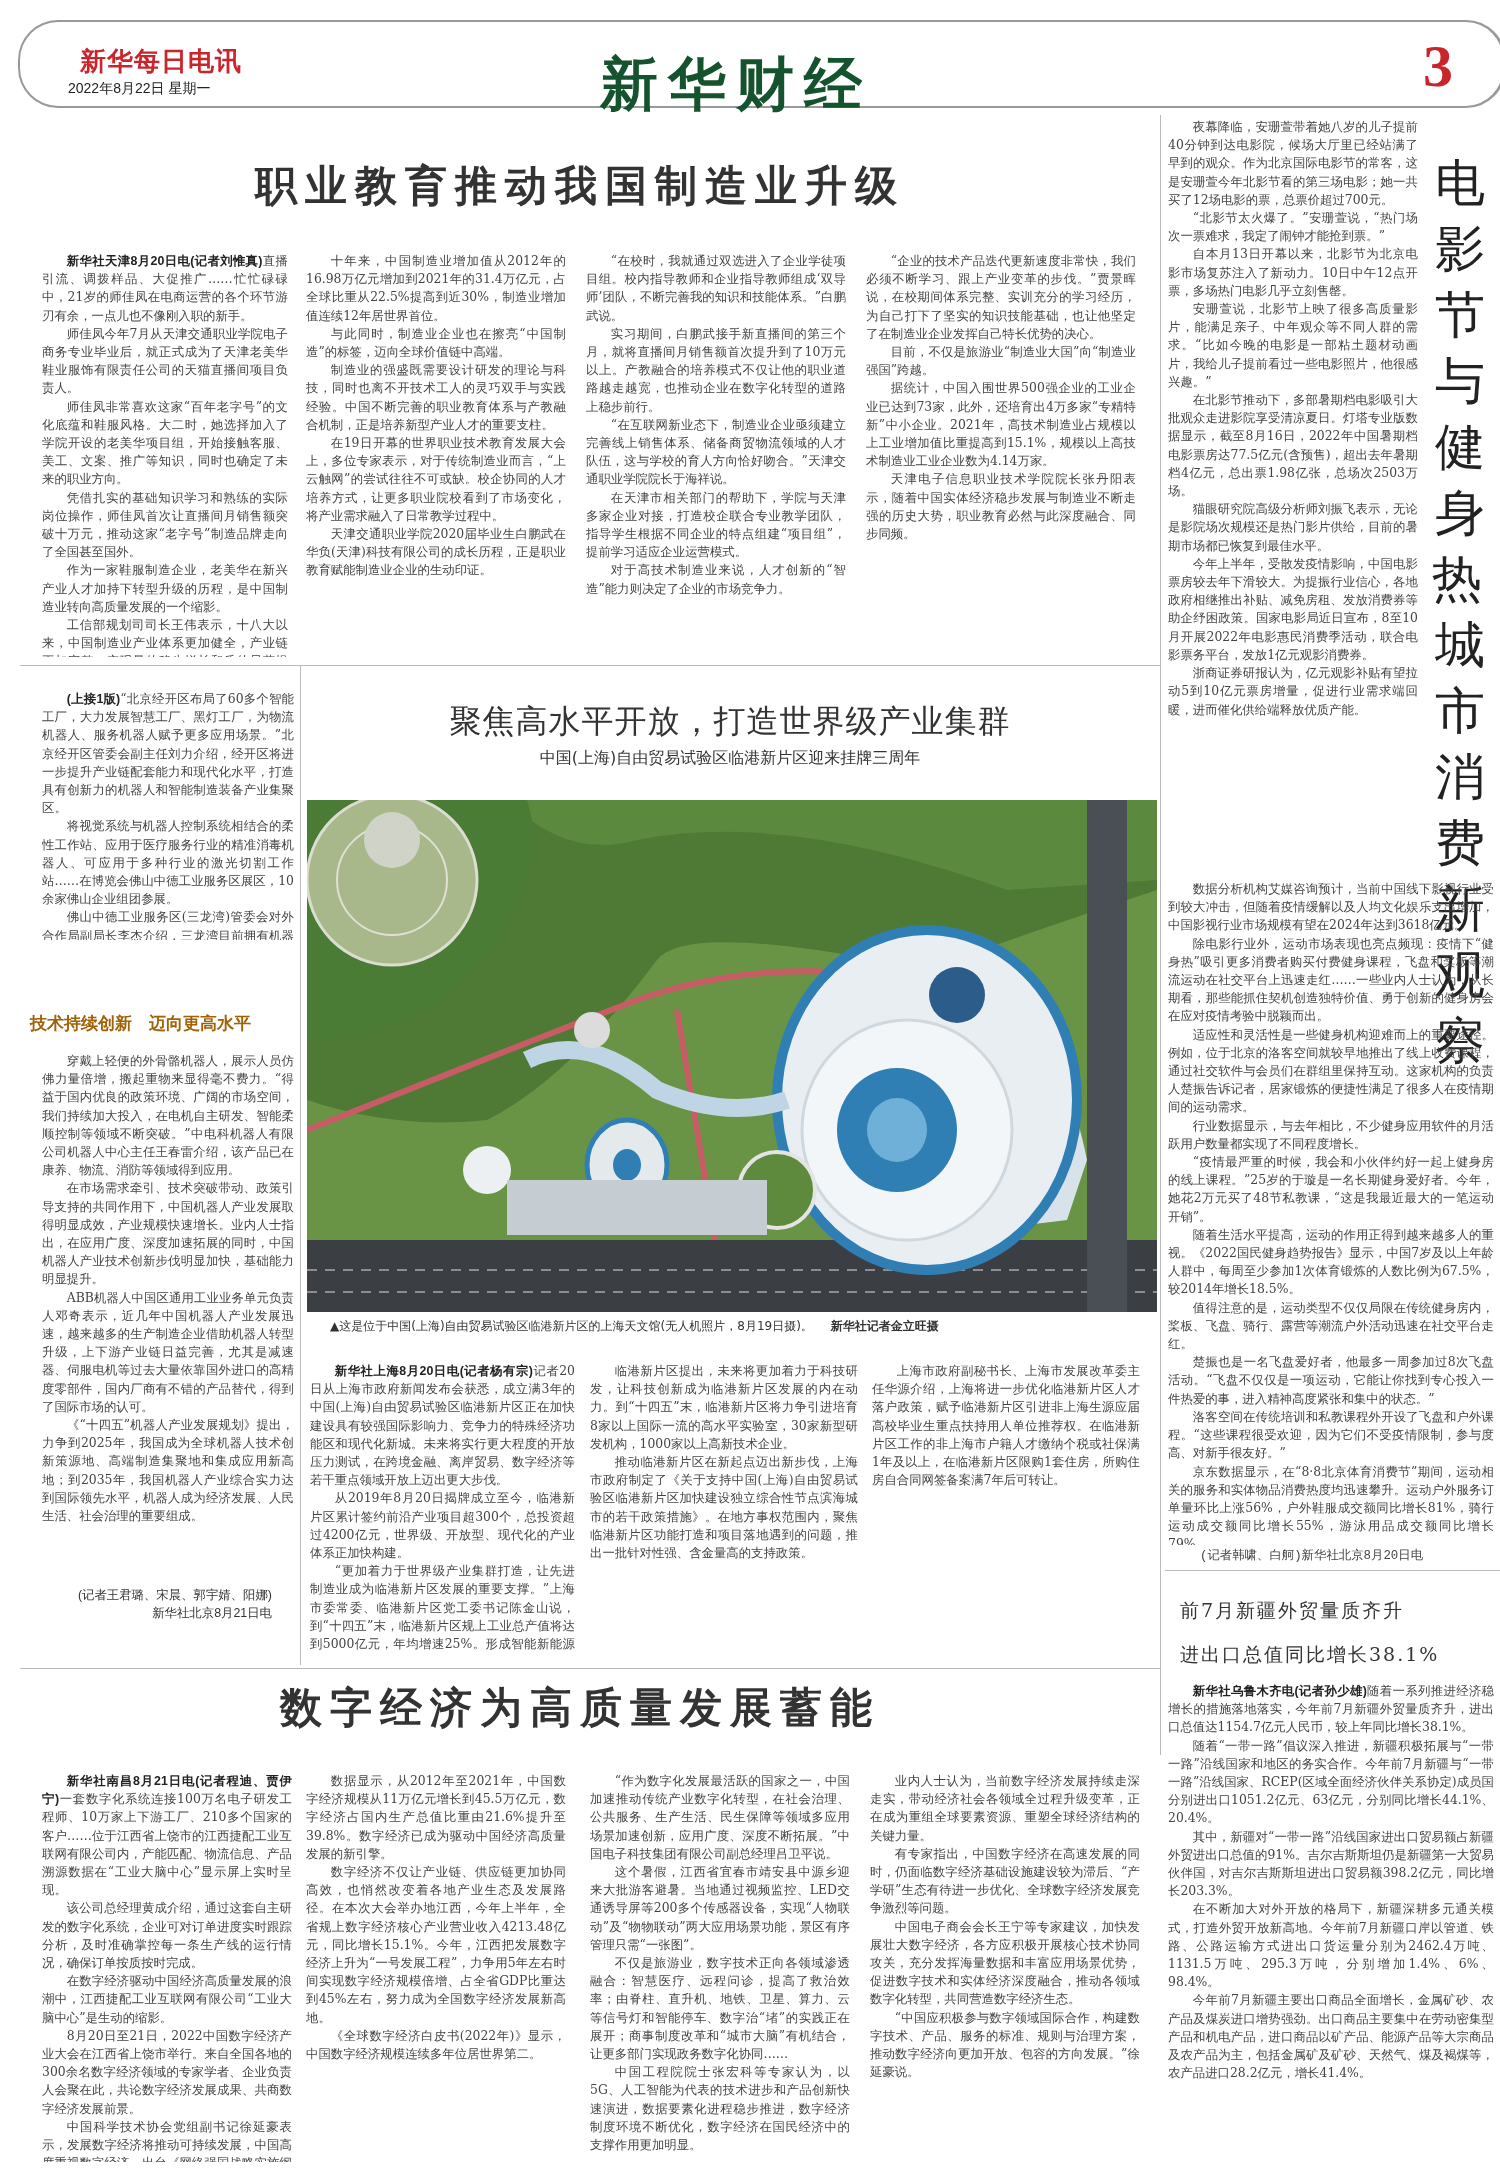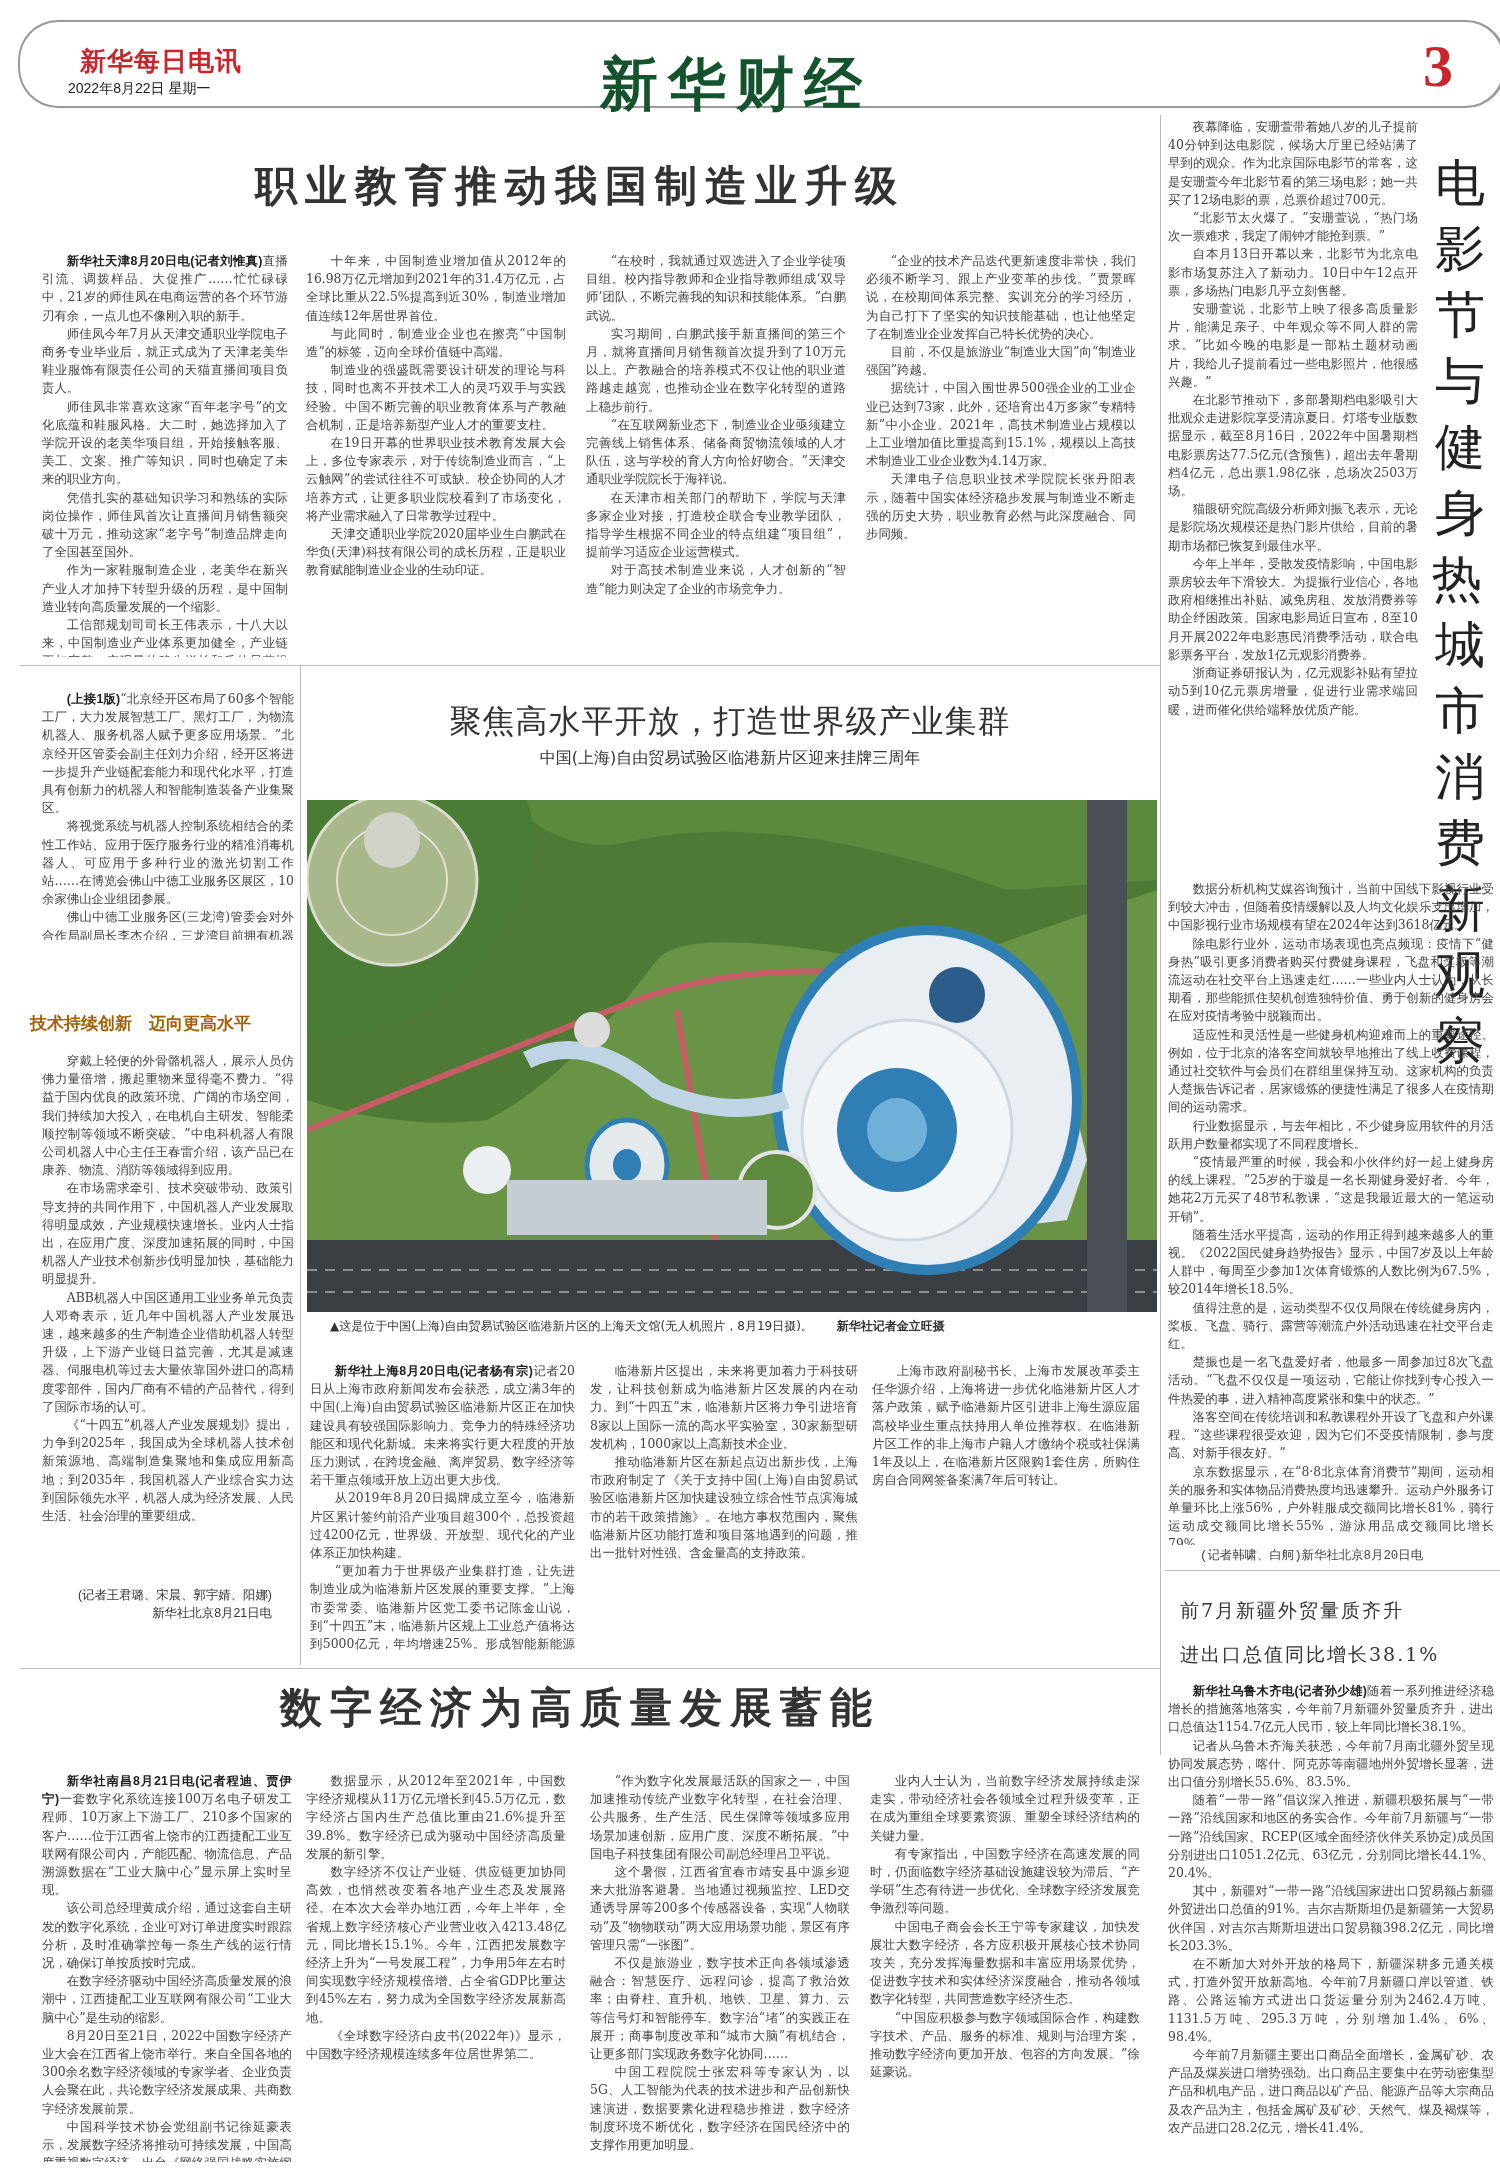--- a/index.html
+++ b/index.html
@@ -12,21 +12,21 @@
 .rule{position:absolute;background:#bbb}
 .headline{position:absolute;font-family:"DejaVu Serif",serif;font-weight:bold;color:#333;text-align:center;letter-spacing:8px}
 .col{position:absolute;font-size:12.4px;line-height:18.2px;text-align:justify;color:#444;overflow:hidden}
 .col p{text-indent:2em;margin:0}
 .col .dateline{font-family:"Liberation Sans",sans-serif;font-weight:bold;color:#222}
 .sub{position:absolute;font-family:Liberation Mono, monospace;font-weight:bold;font-size:17px;color:#a16207}
 .sign{text-align:right;font-family:"Liberation Sans",sans-serif;color:#333;text-indent:0}
 .vertical-title{position:absolute;left:1432px;top:150px;width:56px;font-size:50px;line-height:66px;font-family:"DejaVu Sans",sans-serif;color:#222;text-align:center;word-break:break-all}
 .photo{position:absolute;left:307px;top:800px;width:850px;height:512px;overflow:hidden;background:#5f8b3a}
 .caption{position:absolute;left:330px;top:1318px;font-size:12px;color:#333;font-family:"DejaVu Sans",sans-serif}
-.caption b{font-family:Liberation Sans, sans-serif;margin-left:24px}
+.caption b{font-family:Liberation Sans, sans-serif;margin-left:18px}
 .subhead2{position:absolute;left:300px;top:748px;width:860px;text-align:center;font-size:16px;font-family:"DejaVu Sans",sans-serif;color:#333}
 .xj-head{position:absolute;left:1180px;font-family:"DejaVu Serif",serif;font-size:18px;color:#333;letter-spacing:2px}
 </style>
 </head>
 <body>
 
 <div class="masthead">
   <span class="mh-brand">新华每日电讯</span>
   <span class="mh-date">2022年8月22日 星期一</span>
   <span class="mh-title">新华财经</span>
@@ -162,21 +162,20 @@
 <div class="col" style="left:1200px;top:1546px;width:300px;height:20px;text-indent:0">
   <span style="font-family:Liberation Mono, monospace">(记者韩啸、白舸)新华社北京8月20日电</span>
 </div>
 
 <div class="rule" style="left:1165px;top:1570px;width:335px;height:1px"></div>
 
 <div class="xj-head" style="top:1598px;font-size:19px">前7月新疆外贸量质齐升</div>
 <div class="xj-head" style="top:1642px;font-size:19px">进出口总值同比增长38.1%</div>
 <div class="col" style="left:1168px;top:1682px;width:326px;height:480px">
   <p><span class="dateline">新华社乌鲁木齐电(记者孙少雄)</span><span>随着一系列推进经济稳增长的措施落地落实，今年前7月新疆外贸量质齐升，进出口总值达1154.7亿元人民币，较上年同比增长38.1%。</span></p>
-  <p>记者从乌鲁木齐海关获悉，今年前7月南北疆外贸呈现协同发展态势，喀什、阿克苏等南疆地州外贸增长显著，进出口值分别增长55.6%、83.5%。</p>
   <p>随着“一带一路”倡议深入推进，新疆积极拓展与“一带一路”沿线国家和地区的务实合作。今年前7月新疆与“一带一路”沿线国家、RCEP(区域全面经济伙伴关系协定)成员国分别进出口1051.2亿元、63亿元，分别同比增长44.1%、20.4%。</p>
   <p>其中，新疆对“一带一路”沿线国家进出口贸易额占新疆外贸进出口总值的91%。吉尔吉斯斯坦仍是新疆第一大贸易伙伴国，对吉尔吉斯斯坦进出口贸易额398.2亿元，同比增长203.3%。</p>
   <p>在不断加大对外开放的格局下，新疆深耕多元通关模式，打造外贸开放新高地。今年前7月新疆口岸以管道、铁路、公路运输方式进出口货运量分别为2462.4万吨、1131.5万吨、295.3万吨，分别增加1.4%、6%、98.4%。</p>
   <p>今年前7月新疆主要出口商品全面增长，金属矿砂、农产品及煤炭进口增势强劲。出口商品主要集中在劳动密集型产品和机电产品，进口商品以矿产品、能源产品等大宗商品及农产品为主，包括金属矿及矿砂、天然气、煤及褐煤等，农产品进口28.2亿元，增长41.4%。</p>
 </div>
 
 <div class="rule" style="left:20px;top:1668px;width:1140px;height:1px"></div>
 <div class="headline" style="left:0;top:1680px;width:1160px;font-size:42px">数字经济为高质量发展蓄能</div>
 
 <div class="col" style="left:42px;top:1772px;width:250px;height:390px">

